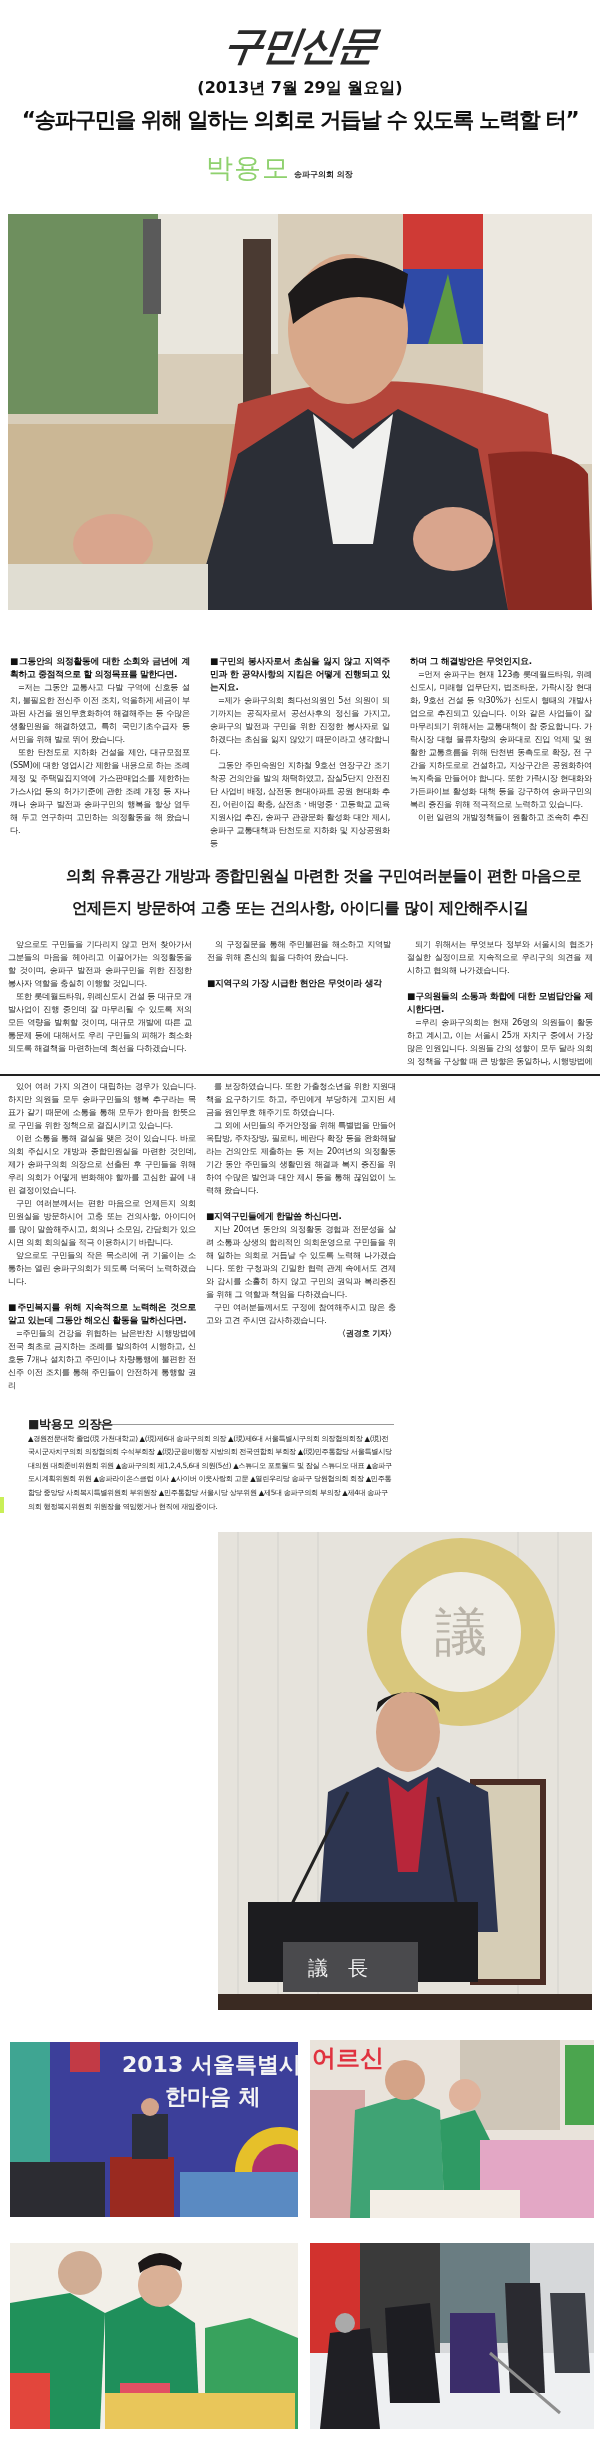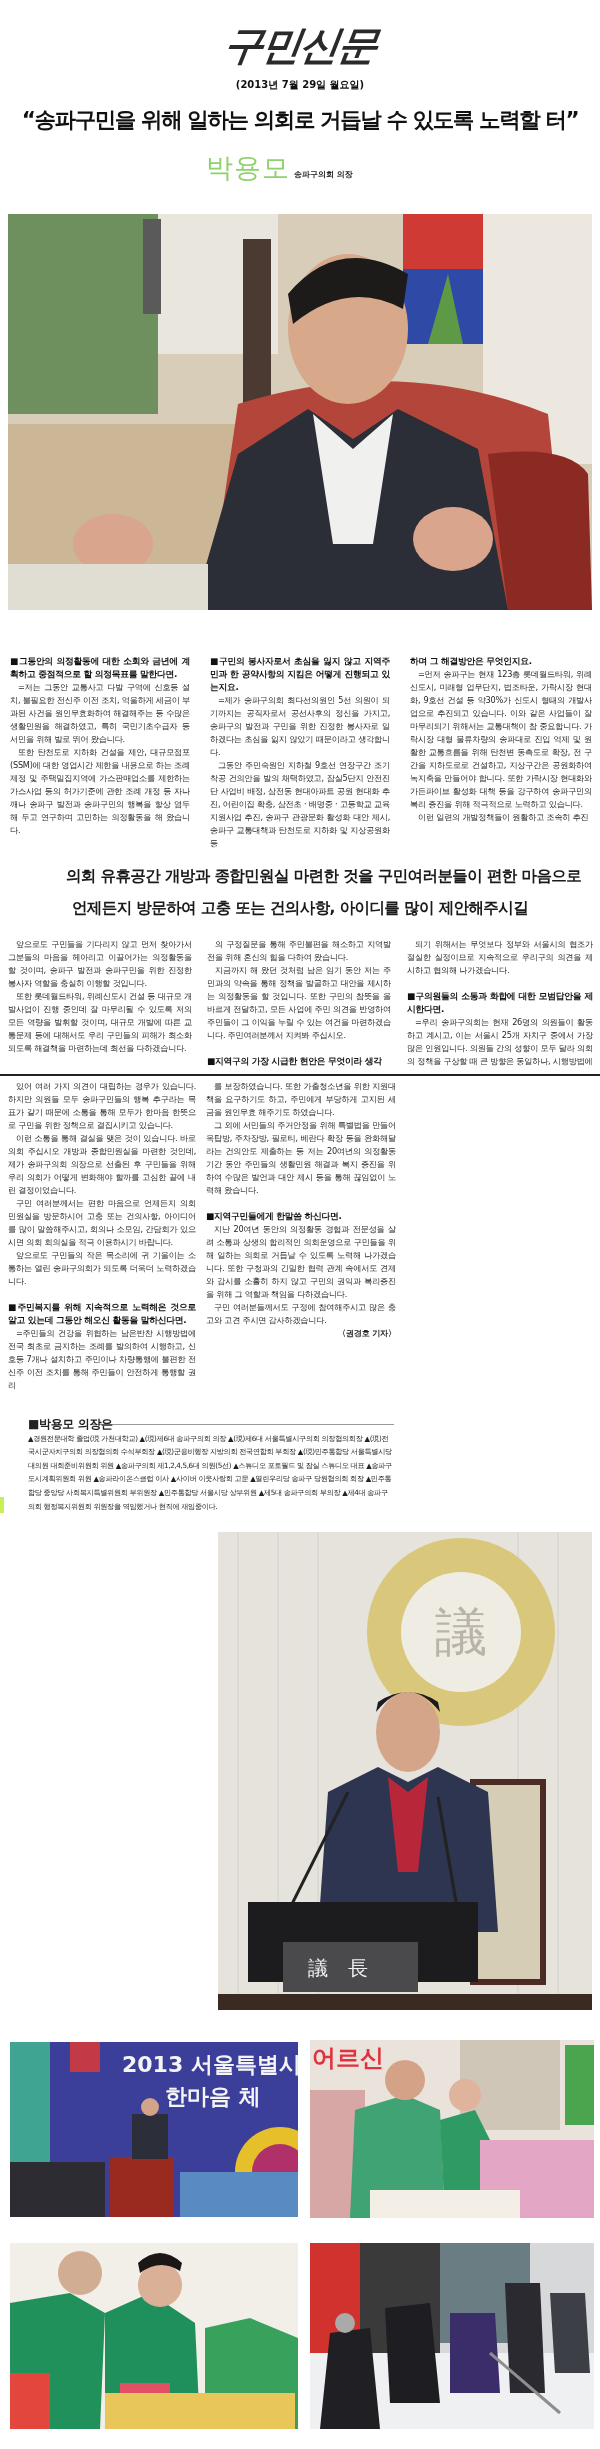--- a/index.html
+++ b/index.html
@@ -1,21 +1,21 @@
 <!DOCTYPE html>
 <html><head>
 <meta charset="utf-8">
 <style>
   * { box-sizing: border-box; margin: 0; padding: 0; }
   html, body { width: 600px; background: #fff; }
   body { font-family: "DejaVu Sans", sans-serif; color: #1e1e1e; position: relative; height: 2449px; overflow: hidden; }
 
   .masthead { position: absolute; left: 0; top: 18px; width: 600px; text-align: center; }
   .logo { font-family: "DejaVu Serif", serif; font-size: 40px; font-weight: bold; letter-spacing: -2px; color: #2a2a2a; font-style: italic; transform: skewX(-8deg); display: inline-block; }
-  .pubdate { position: absolute; top: 78px; left: 0; width: 600px; text-align: center; font-size: 10px; font-weight: bold; color: #111; }
+  .pubdate { position: absolute; top: 78px; left: 0; width: 600px; text-align: center; font-size: 16px; font-weight: bold; color: #111; }
   .headline { position: absolute; top: 105px; left: 0; width: 600px; text-align: center; font-size: 21.5px; font-weight: bold; letter-spacing: -1.4px; color: #111; white-space: nowrap; }
   .byline { position: absolute; top: 150px; left: 206px; display: flex; align-items: flex-end; }
   .byline-name { font-family: "DejaVu Serif", serif; font-size: 27px; color: #8fd16e; letter-spacing: 1px; }
   .byline-role { font-size: 8px; color: #222; margin-left: 4px; margin-bottom: 6px; font-weight: bold; }
 
   .photo { position: absolute; overflow: hidden; }
   .photo svg { display: block; width: 100%; height: 100%; }
 
   .col { position: absolute; font-size: 8.2px; line-height: 13px; color: #262626; text-align: justify; letter-spacing: -0.25px; }
   .col p { text-indent: 8px; }
@@ -88,21 +88,20 @@
 
 <div class="pull" style="top:866px;padding-left:47px;">의회 유휴공간 개방과 종합민원실 마련한 것을 구민여러분들이 편한 마음으로</div>
 <div class="pull" style="top:898px;">언제든지 방문하여 고충 또는 건의사항, 아이디를 많이 제안해주시길</div>
 
 <div class="col" style="left:8px; top:938px; width:184px;">
   <p>앞으로도 구민들을 기다리지 않고 먼저 찾아가서 그분들의 마음을 헤아리고 이끌어가는 의정활동을 할 것이며, 송파구 발전과 송파구민을 위한 진정한 봉사자 역할을 충실히 이행할 것입니다.</p>
   <p>또한 롯데월드타워, 위례신도시 건설 등 대규모 개발사업이 진행 중인데 잘 마무리될 수 있도록 저의 모든 역량을 발휘할 것이며, 대규모 개발에 따른 교통문제 등에 대해서도 우리 구민들의 피해가 최소화되도록 해결책을 마련하는데 최선을 다하겠습니다.</p>
 </div>
 <div class="col" style="left:207px; top:938px; width:184px;">
   <p>의 구정질문을 통해 주민불편을 해소하고 지역발전을 위해 혼신의 힘을 다하여 왔습니다.</p>
-  <p>지금까지 해 왔던 것처럼 남은 임기 동안 저는 주민과의 약속을 통해 정책을 발굴하고 대안을 제시하는 의정활동을 할 것입니다. 또한 구민의 참뜻을 올바르게 전달하고, 모든 사업에 주민 의견을 반영하여주민들이 그 이익을 누릴 수 있는 여건을 마련하겠습니다. 주민여러분께서 지켜봐 주십시오.</p>
   <div class="gap"></div>
   <div class="q">■지역구의 가장 시급한 현안은 무엇이라 생각</div>
 </div>
 <div class="col" style="left:407px; top:938px; width:186px;">
   <p>되기 위해서는 무엇보다 정부와 서울시의 협조가 절실한 실정이므로 지속적으로 우리구의 의견을 제시하고 협의해 나가겠습니다.</p>
   <div class="gap"></div>
   <div class="q">■구의원들의 소통과 화합에 대한 모범답안을 제시한다면.</div>
   <p>=우리 송파구의회는 현재 26명의 의원들이 활동하고 계시고, 이는 서울시 25개 자치구 중에서 가장 많은 인원입니다. 의원들 간의 성향이 모두 달라 의회의 정책을 구상할 때 큰 방향은 동일하나, 시행방법에</p>
 </div>
 

